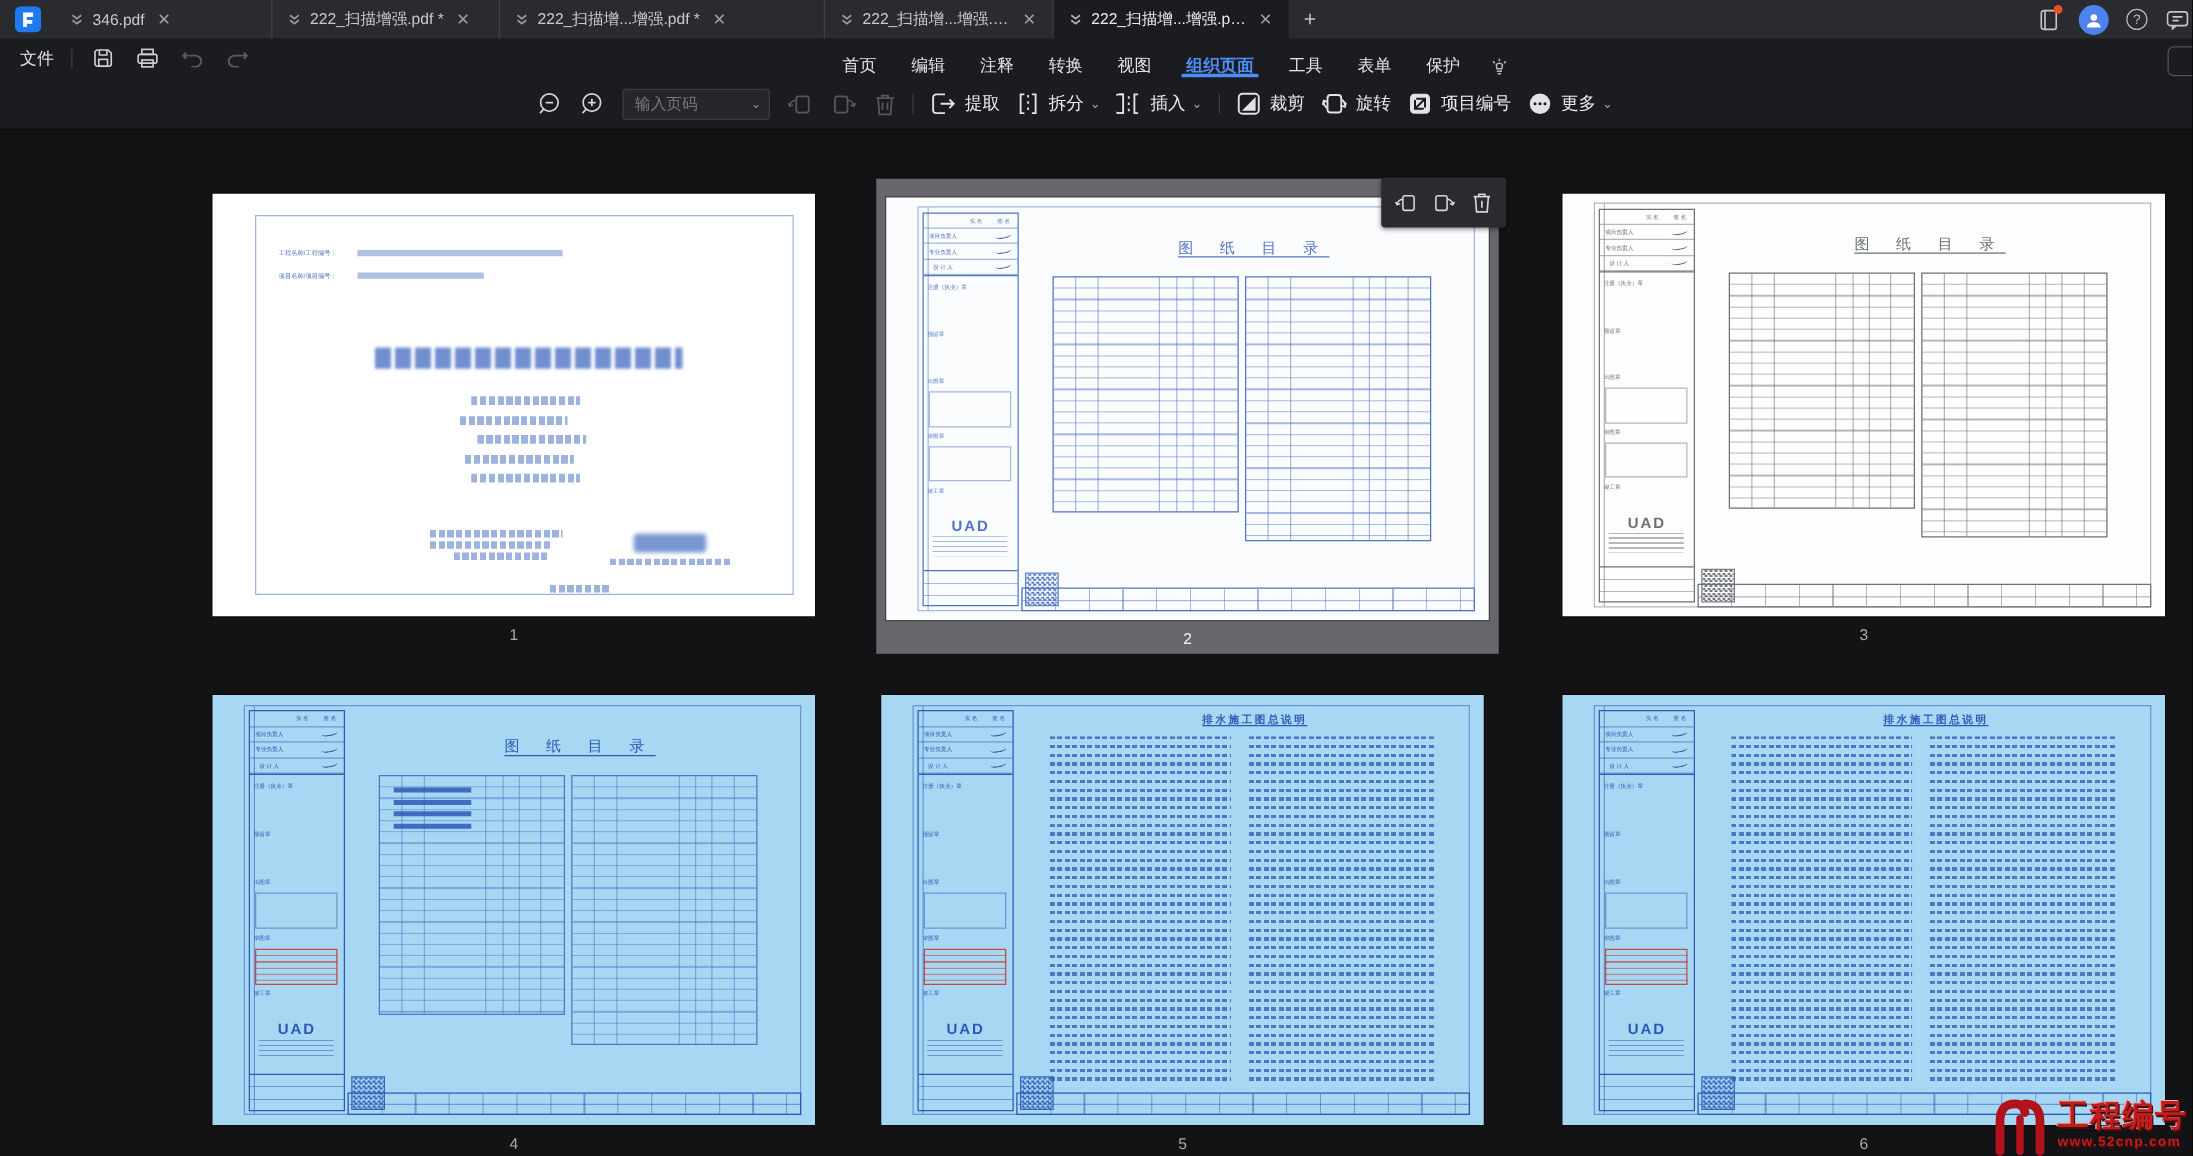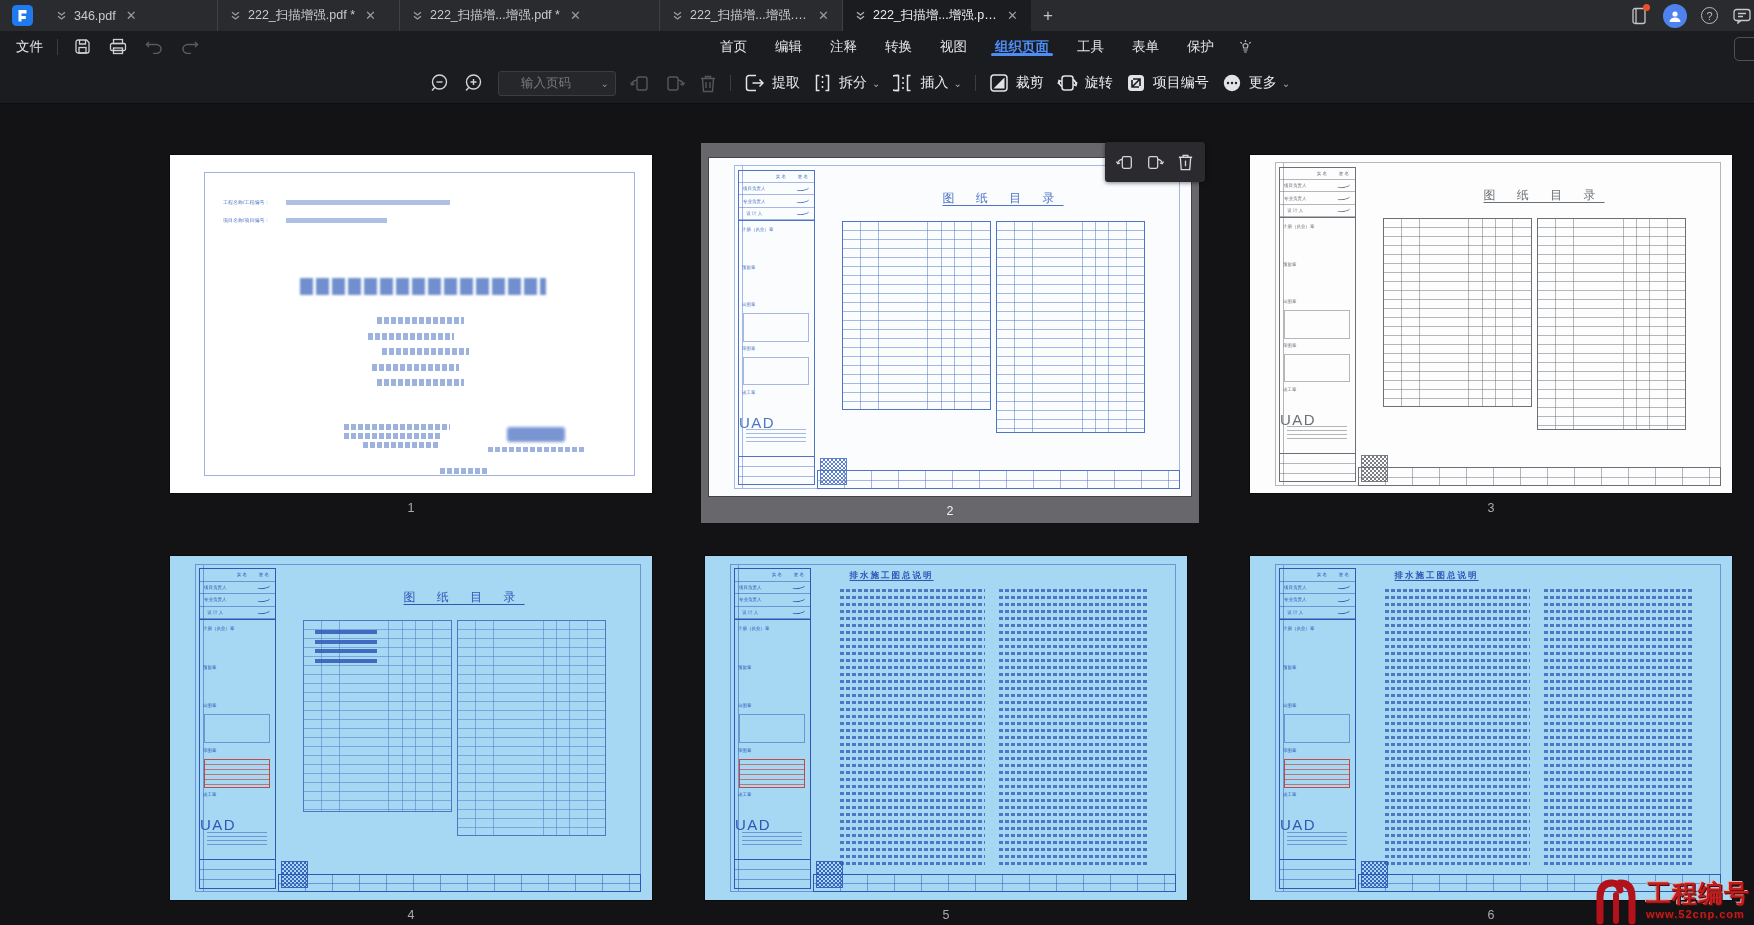--- a/index.html
+++ b/index.html
@@ -23,35 +23,35 @@
   .avatar { width:24px; height:24px; border-radius:50%; background:#4e83ef; display:flex; align-items:center; justify-content:center; }
   .helpc { width:17px; height:17px; border-radius:50%; border:1.4px solid #b9babd; color:#b9babd; font-size:11px; display:flex; align-items:center; justify-content:center; }
 
   
   .menubar { position:absolute; left:0; top:31px; width:100%; height:31px; background:#1b1c1f; display:flex; align-items:center; }
   .filebtn { color:#e4e5e7; font-size:13.5px; padding:0 14px 0 16px; }
   .vline { width:1px; height:16px; background:#3c3d41; }
   .qicons { display:flex; align-items:center; gap:16px; padding:0 14px; }
   .qic { width:20px; height:20px; display:flex; align-items:center; justify-content:center; }
   .qic.dis svg { opacity:.35; }
-  .menus { position:absolute; left:706px; top:0; height:100%; display:flex; align-items:center; gap:0; }
+  .menus { position:absolute; left:660px; top:0; height:100%; display:flex; align-items:flex-end; gap:0; }
   .mitem { display:flex; align-items:center; padding:0 14px; color:#e3e4e6; font-size:13.5px; position:relative; white-space:nowrap; }
   .mitem.active { color:#4d8df6; font-weight:bold; }
   .mitem.active::after { content:""; position:absolute; left:10px; right:10px; bottom:0; height:3px; border-radius:2px; background:#4d8df6; }
   .wand { display:flex; align-items:center; padding:0 10px; }
   .collapse-part { position:absolute; right:-14px; top:6px; width:34px; height:24px; border:1px solid #505155; border-radius:5px; }
 
   
   .toolbar { position:absolute; left:0; top:62px; width:100%; height:42px; background:#1b1c1f; border-bottom:1px solid #0c0c0e; }
   .tgroup { position:absolute; left:430px; top:0; height:42px; display:flex; align-items:center; gap:13px; }
   .tbtn { display:flex; align-items:center; gap:7px; color:#ececee; font-size:14px; white-space:nowrap; }
   .tbtn .cv { color:#a7a8ab; font-size:10px; margin-left:-2px; }
   .tbtn.icononly { gap:0; }
   .tbtn.dis svg { opacity:.32; }
-  .pageinput { width:118px; height:25px; background:#26272b; border:1px solid #3c3d42; border-radius:3px; color:#d6d7d9; font-size:12.5px; padding:0 22px 0 22px; outline:none; }
+  .pageinput { width:118px; height:25px; background:#26272b; border:1px solid #3c3d42; border-radius:3px; color:#d6d7d9; font-size:12.5px; padding:0 22px 0 9px; outline:none; }
   .pageinput::placeholder { color:#787a7e; }
   .inputwrap { position:relative; display:flex; align-items:center; }
   .inputwrap .cv { position:absolute; right:7px; color:#8b8c90; font-size:10px; pointer-events:none; }
 
   
   .content { position:absolute; left:0; top:104px; width:1754px; height:821px; background:#131316; }
   .tile { position:absolute; }
   .page { position:absolute; background:var(--bg,#fff); box-shadow:0 0 0 1px rgba(0,0,0,.35); overflow:hidden; }
   .pnum { position:absolute; left:0; width:100%; text-align:center; color:#a9aaac; font-size:12.5px; }
   .tile.normal .pnum { top:calc(100% + 8px); }
@@ -73,21 +73,21 @@
   .tb { left:6%; top:3.5%; bottom:3.2%; width:16%; border:1px solid var(--ink); font-size:4.5px; color:var(--ink); }
   .tb div { position:absolute; }
   .tb-sig { left:0; right:0; top:0; height:16%; border-bottom:1px solid var(--ink); }
   .tb-srow { position:relative !important; display:flex; height:25%; border-bottom:.5px solid var(--inkline); align-items:center; overflow:hidden; }
   .tb-srow span { flex:1; text-align:center; white-space:nowrap; overflow:hidden; }
   .tb-srow .c1 { flex:1.4; }
   .scrib { display:inline-block; width:13px; height:5px; border-bottom:1.5px solid var(--ink); border-radius:60%; transform:rotate(-10deg); }
   .tb-sec { left:4%; width:92%; white-space:nowrap; overflow:hidden; }
   .tb-box { left:5%; width:88%; height:9%; border:1px solid var(--inkline); }
   .tb-box.red { border-color:rgba(198,52,40,.85); background:repeating-linear-gradient(to bottom,transparent 0 4px,rgba(198,52,40,.6) 4px 5px); }
-  .tb-uad { left:0; width:100%; font-size:15px; font-weight:normal; letter-spacing:1.5px; }
+  .tb-uad { left:0; width:100%; text-align:center; font-size:12px; font-weight:bold; letter-spacing:1.5px; }
   .tb-lines { left:10%; width:80%; height:5%; background:repeating-linear-gradient(to bottom,var(--inkline) 0 1px,transparent 1px 4px); }
   .tb-bot { left:0; right:0; bottom:0; height:9%; border-top:1px solid var(--ink); background:repeating-linear-gradient(to bottom,transparent 0 9px,var(--inkline) 9px 10px); }
   .qr { left:23%; bottom:3.4%; width:5.6%; aspect-ratio:1; border:1px solid var(--ink); background-image:repeating-conic-gradient(var(--ink) 0% 25%, transparent 0% 50%); background-size:4px 4px; opacity:.9; }
   .dw-title { left:28%; width:66%; top:9.5%; text-align:center; color:var(--ink); font-size:12px; letter-spacing:9px; text-decoration:underline; text-underline-offset:3px; white-space:nowrap; }
   .dw-tbl { border:1px solid var(--ink);
     background-image:
       repeating-linear-gradient(to bottom, transparent 0 8px, var(--inkline) 8px 9px),
       linear-gradient(var(--inkline),var(--inkline)),
       linear-gradient(var(--inkline),var(--inkline)),
       linear-gradient(var(--inkline),var(--inkline)),
@@ -98,21 +98,21 @@
     background-position:0 0, 12% 0, 24% 0, 58% 0, 67% 0, 76% 0, 88% 0;
     background-repeat:repeat, no-repeat,no-repeat,no-repeat,no-repeat,no-repeat,no-repeat; }
   .dw-tbl.t1 { left:27.5%; top:18.5%; width:31%; height:56%; }
   .dw-tbl.t2 { left:59.5%; top:18.5%; width:31%; height:63%; }
   .dw-tbl.faint { opacity:.75; }
   .bp-mark { height:1.2%; background:var(--ink); opacity:.85; }
   .dw-footer { left:22.5%; right:2.2%; bottom:2.2%; height:5.5%; border:1px solid var(--ink);
     background-image:repeating-linear-gradient(90deg, transparent 0 26px, var(--inkline) 26px 27px),
       linear-gradient(var(--inkline),var(--inkline));
     background-size:auto, 100% 1px; background-position:0 0, 0 55%; background-repeat:repeat,no-repeat; }
-  .dw-stitle { left:30%; width:64%; top:4.2%; color:var(--ink); font-size:8.5px; font-weight:bold; letter-spacing:2px; text-decoration:underline; text-underline-offset:2px; white-space:nowrap; }
+  .dw-stitle { left:30%; width:64%; top:4.2%; text-align:center; color:var(--ink); font-size:8.5px; font-weight:bold; letter-spacing:2px; text-decoration:underline; text-underline-offset:2px; white-space:nowrap; }
   .dw-col { top:9.5%; height:81%; background:repeating-linear-gradient(90deg, var(--ink) 0 4px, transparent 4px 6px);
     -webkit-mask-image:repeating-linear-gradient(#000 0 2.6px, transparent 2.6px 7px);
     mask-image:repeating-linear-gradient(#000 0 2.6px, transparent 2.6px 7px); opacity:.75; }
   .dw-col.c1 { left:28%; width:30%; }
   .dw-col.c2 { left:61%; width:31%; }
 
   
   .cv-frame { inset:5% 3.5% 5% 7%; border:1px solid var(--inkline); }
   .cv-minitext { color:var(--ink); font-size:5px; white-space:nowrap; overflow:hidden; }
   .cv-bar { background:var(--ink); opacity:.45; height:1.4%; filter:blur(.4px); }

